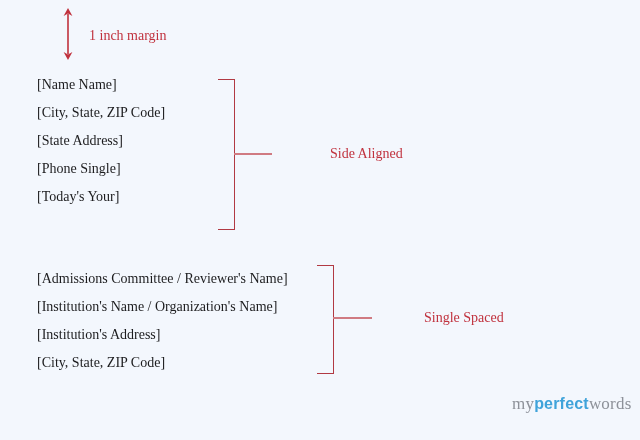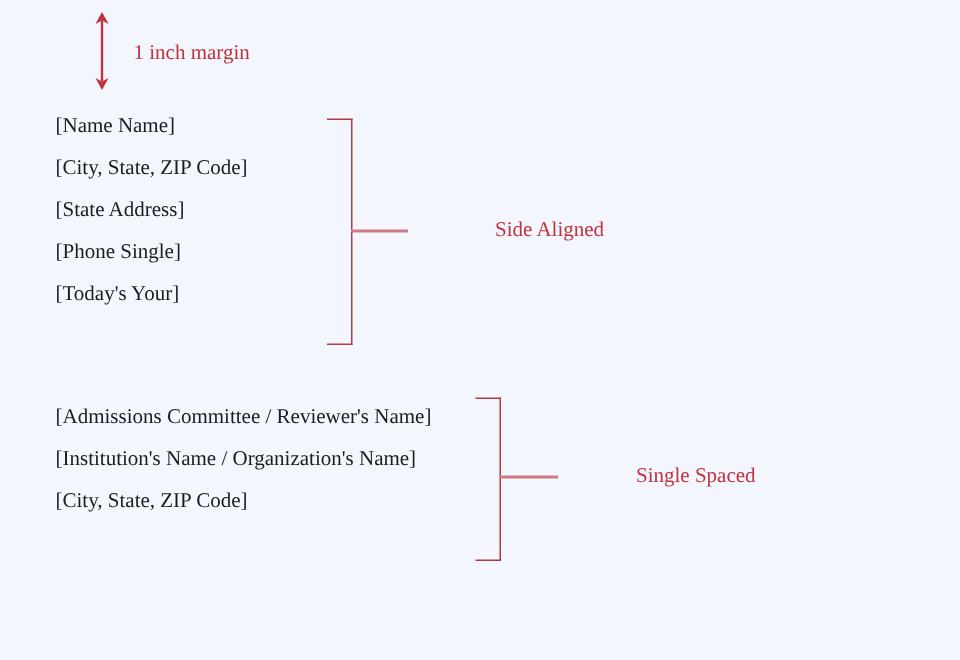--- a/index.html
+++ b/index.html
@@ -111,21 +111,25 @@
     <div class="tpl-line">[Today's Your]</div>
   </div>
 
   <div class="bracket bracket-1"></div>
   <div class="connector connector-1"></div>
   <div class="annotation-label side-aligned-label">Side Aligned</div>
 
   <div class="block recipient-block">
     <div class="tpl-line">[Admissions Committee / Reviewer's Name]</div>
     <div class="tpl-line">[Institution's Name / Organization's Name]</div>
+    <div class="tpl-line">[Institution's Address]</div>
     <div class="tpl-line">[City, State, ZIP Code]</div>
   </div>
 
   <div class="bracket bracket-2"></div>
   <div class="connector connector-2"></div>
   <div class="annotation-label single-spaced-label">Single Spaced</div>
 
+  <div class="logo">
+    <span class="gray">my</span><span class="blue">perfect</span><span class="gray">words</span>
+  </div>
 
 </div>
 
 </body></html>

